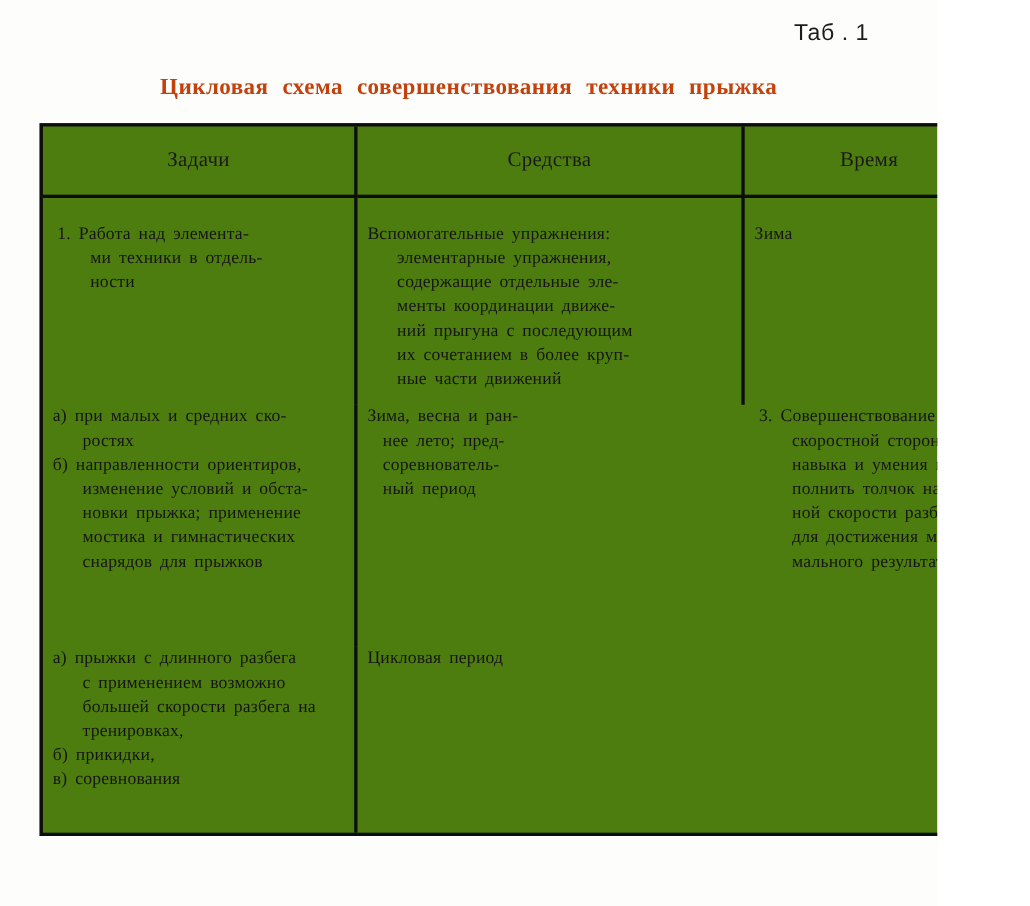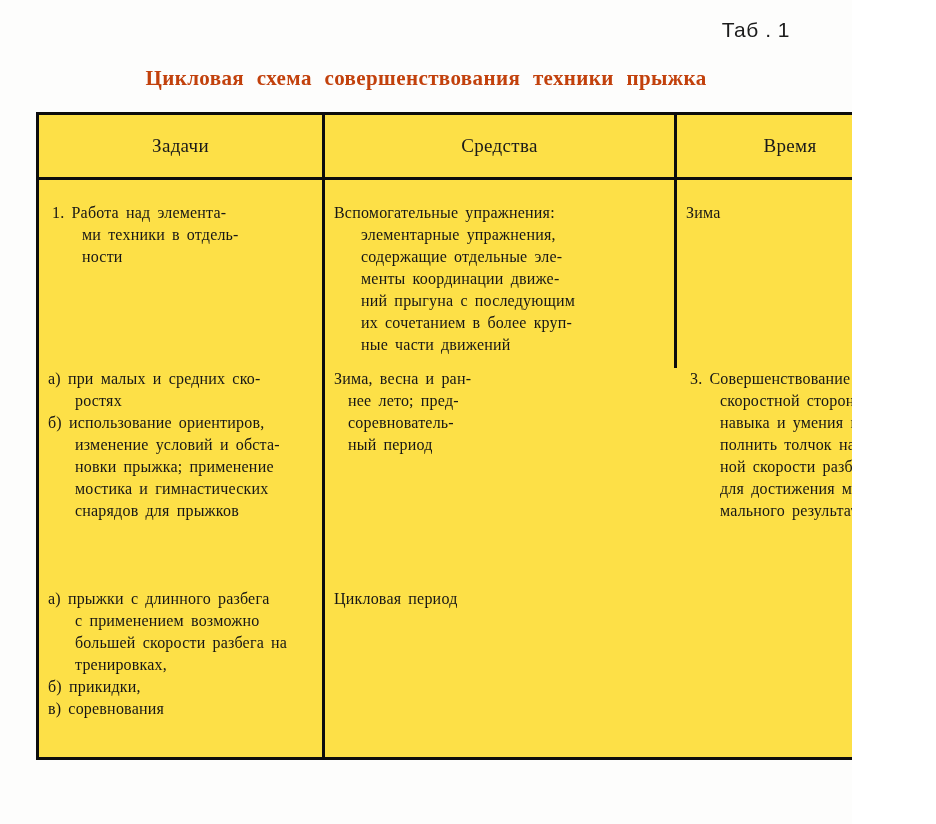--- a/index.html
+++ b/index.html
@@ -41,21 +41,21 @@
     position: absolute;
     left: 36px;
     top: 112px;
     width: 870px;
     height: 648px;
     box-sizing: border-box;
     border: 3px solid #0d0d0d;
     display: grid;
     grid-template-columns: 286px 352px 226px;
     grid-template-rows: 65px 188px 220px auto;
-    background: #fde047;
+    background: #4d7c0f;
   }
   .cell {
     box-sizing: border-box;
     overflow: hidden;
   }
   .col-1, .col-2 { border-right: 3px solid #0d0d0d; }
   .head { border-bottom: 3px solid #0d0d0d; display: flex; align-items: center; justify-content: center; }
   .head .hlabel {
     font-size: 19px;
     color: #1a1a1a;
@@ -113,21 +113,21 @@
 их сочетанием в более круп-
 ные части движений</div>
       </div>
     <div class="cell body-cell col-3 row-1">
         <div class="para">Зима</div>
       </div>
 
     <div class="cell body-cell col-2 row-2">
         <div class="para">а) при малых и средних ско-
 ростях</div>
-        <div class="para">б) использование ориентиров,
+        <div class="para">б) направленности ориентиров,
 изменение условий и обста-
 новки прыжка; применение
 мостика и гимнастических
 снарядов для прыжков</div>
       </div>
     <div class="cell body-cell col-3 row-2">
         <div class="para">Зима, весна и ран-
 нее лето; пред-
 соревнователь-
 ный период</div>

